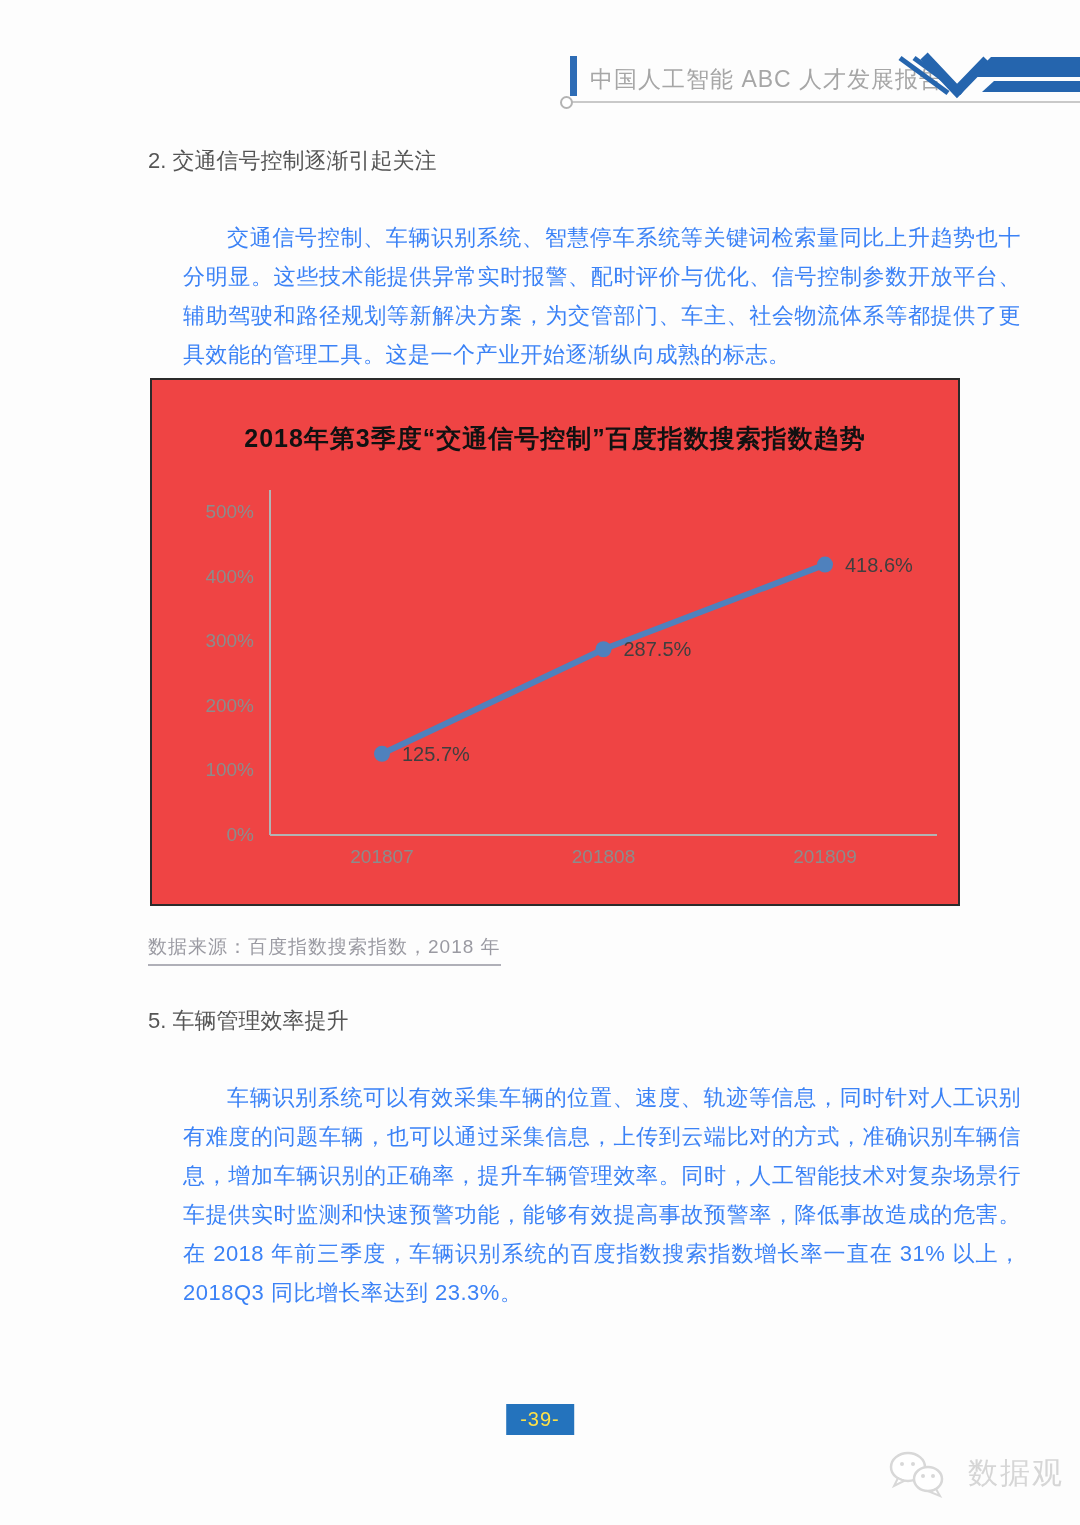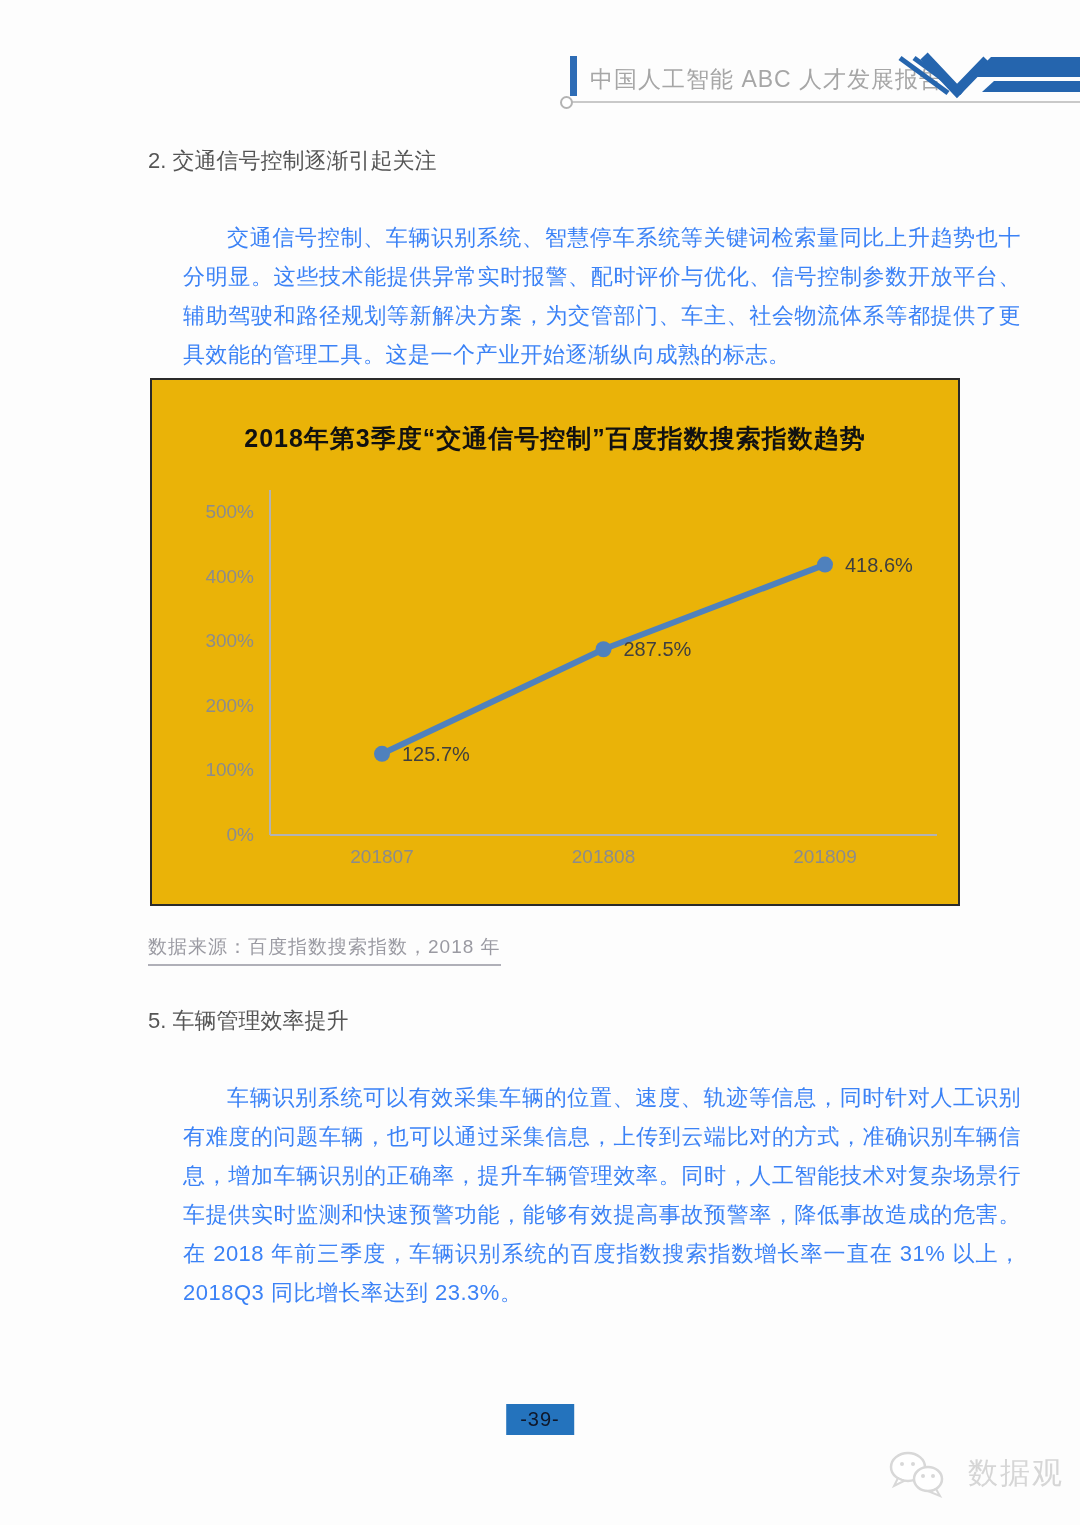--- a/index.html
+++ b/index.html
@@ -17,31 +17,31 @@
   .sec-heading{position:absolute;left:148px;width:840px;font-size:22px;color:#555555;}
   .sec-heading.h2-first{top:146px;}
   .sec-heading.h2-second{top:1006px;}
   .body-par{position:absolute;left:146px;width:838px;font-size:22px;line-height:39px;
             color:#3b82f6;text-align:justify;text-indent:2em;letter-spacing:.5px;margin-left:37px;}
   .par-1{top:218px;}
   .par-2{top:1078px;}
 
   
   .chart-box{position:absolute;left:150px;top:378px;width:810px;height:528px;
-             border:2px solid #2b2b2b;background:#eab308;box-sizing:border-box;}
+             border:2px solid #2b2b2b;background:#ef4444;box-sizing:border-box;}
   .chart-title{margin-top:42px;text-align:center;font-size:25px;font-weight:bold;color:#111111;letter-spacing:1px;}
   .chart-svg{position:absolute;left:0;top:0;width:806px;height:524px;}
 
   
   .chart-source{position:absolute;left:148px;top:934px;font-size:19px;color:#9a9aa2;}
   .chart-source span{display:inline-block;border-bottom:2px solid #b0b0b8;padding-bottom:4px;letter-spacing:1px;}
 
   
   .page-badge{position:absolute;left:50%;top:1404px;transform:translateX(-50%);
-              background:#2473bd;color:#0f172a;font-size:20px;padding:4px 14px;letter-spacing:1px;}
+              background:#2473bd;color:#fde047;font-size:20px;padding:4px 14px;letter-spacing:1px;}
   .watermark{position:absolute;right:16px;top:1448px;display:flex;align-items:center;gap:20px;}
   .watermark-text{font-size:30px;color:#d6d6d6;letter-spacing:2px;}
 </style>
 </head>
 <body>
 
 <div class="page">
 
   <div class="header-bar"></div>
   <div class="header-title">中国人工智能 ABC 人才发展报告</div>

